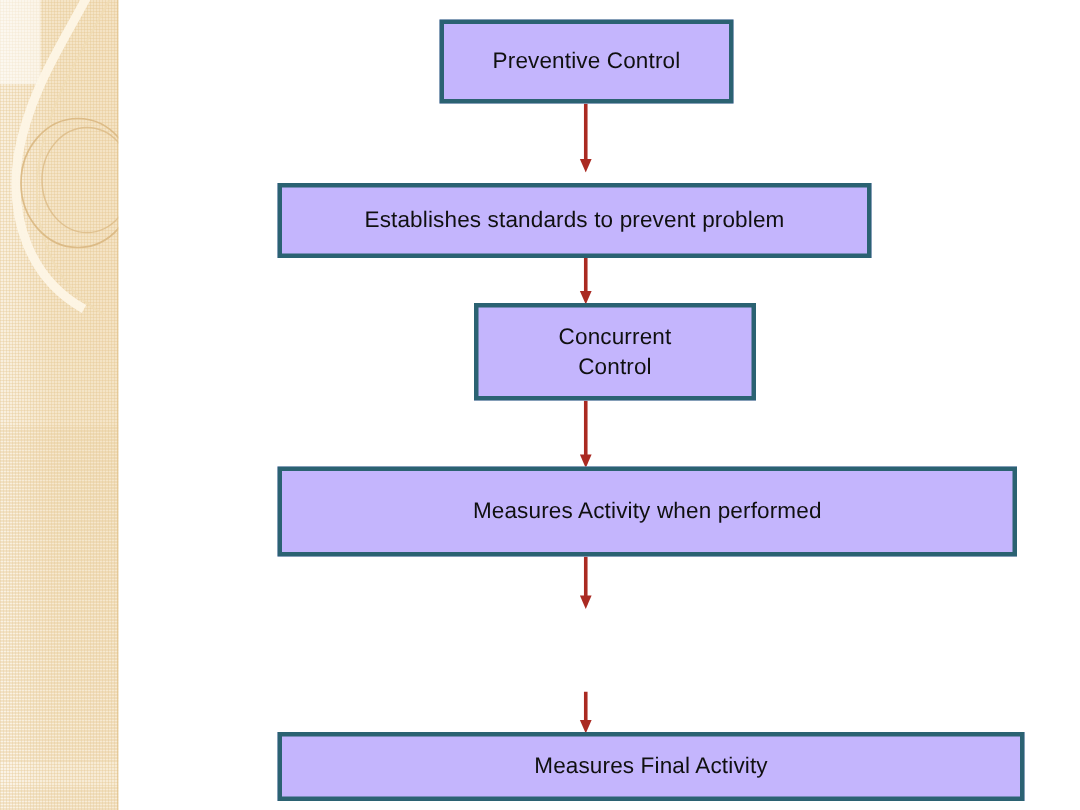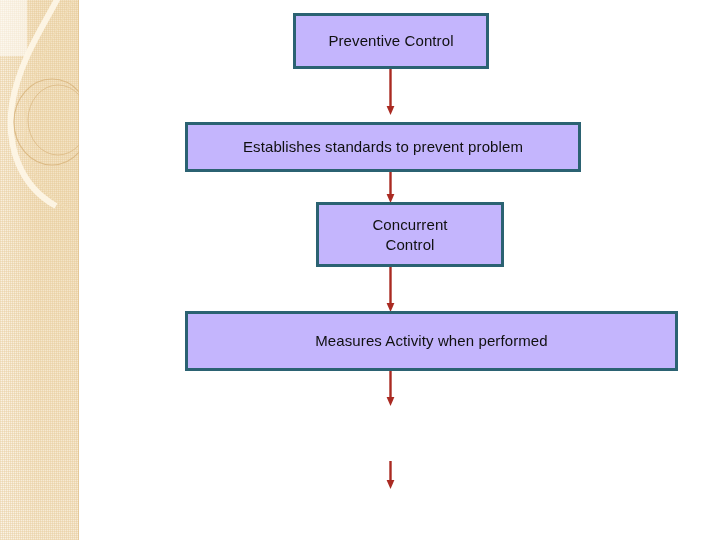--- a/index.html
+++ b/index.html
@@ -146,14 +146,15 @@
   <div class="flow-box" style="left:293px; top:13px; width:196px; height:56px;">Preventive Control</div>
 
   <div class="flow-box" style="left:185px; top:103px; width:396px; height:50px;margin-top:19px;">Establishes standards to prevent problem</div>
 
   <div class="flow-box" style="left:185px; top:311px; width:493px; height:60px;">Measures Activity when performed</div>
 
   <div class="flow-box" style="left:316px; top:202px; width:188px; height:65px;">Concurrent
 Control</div>
 
 
+  <div class="flow-box" style="left:185px; top:488px; width:498px; height:46px;">Measures Final Activity</div>
 
 </div>
 
 </body></html>

